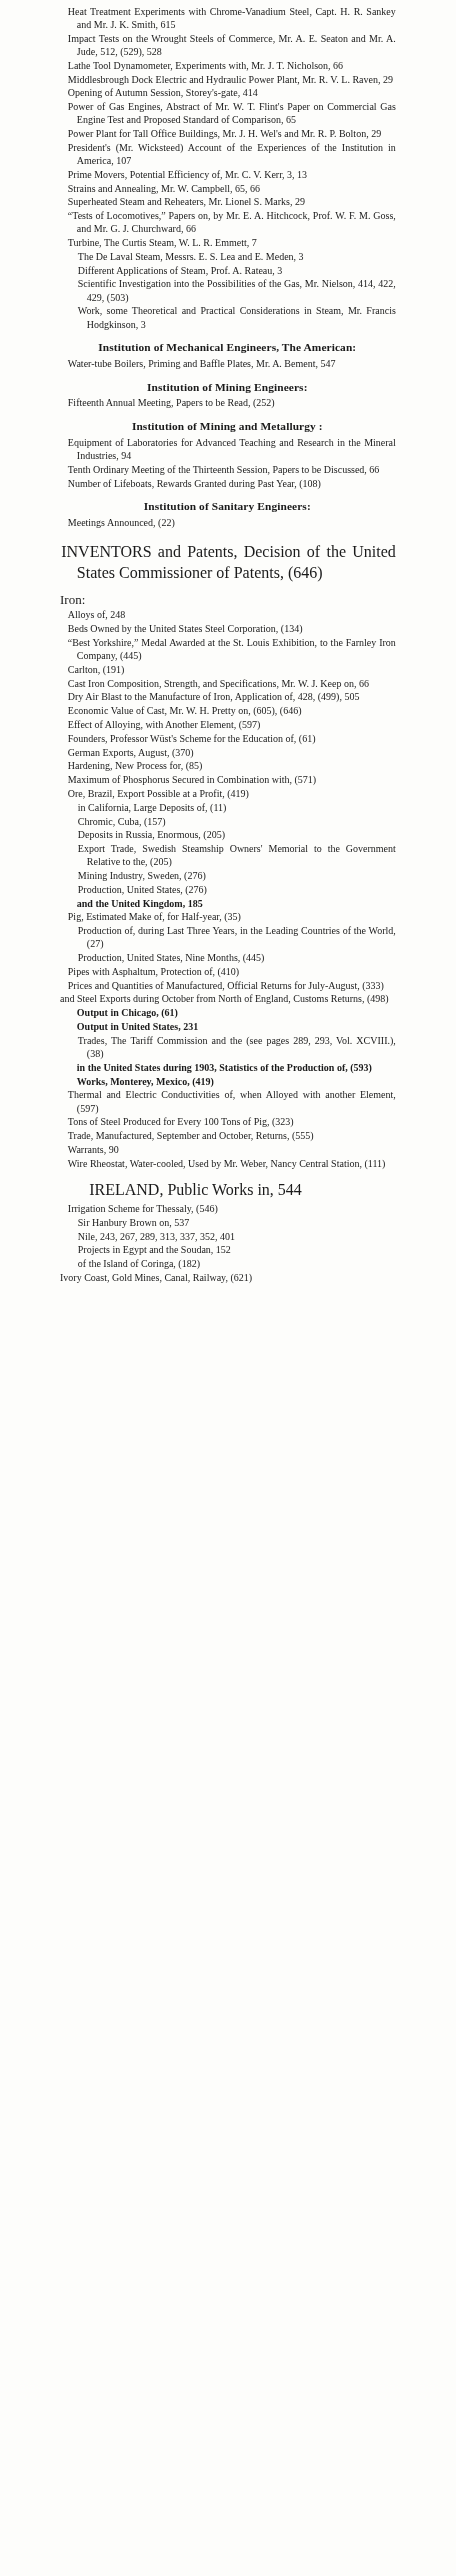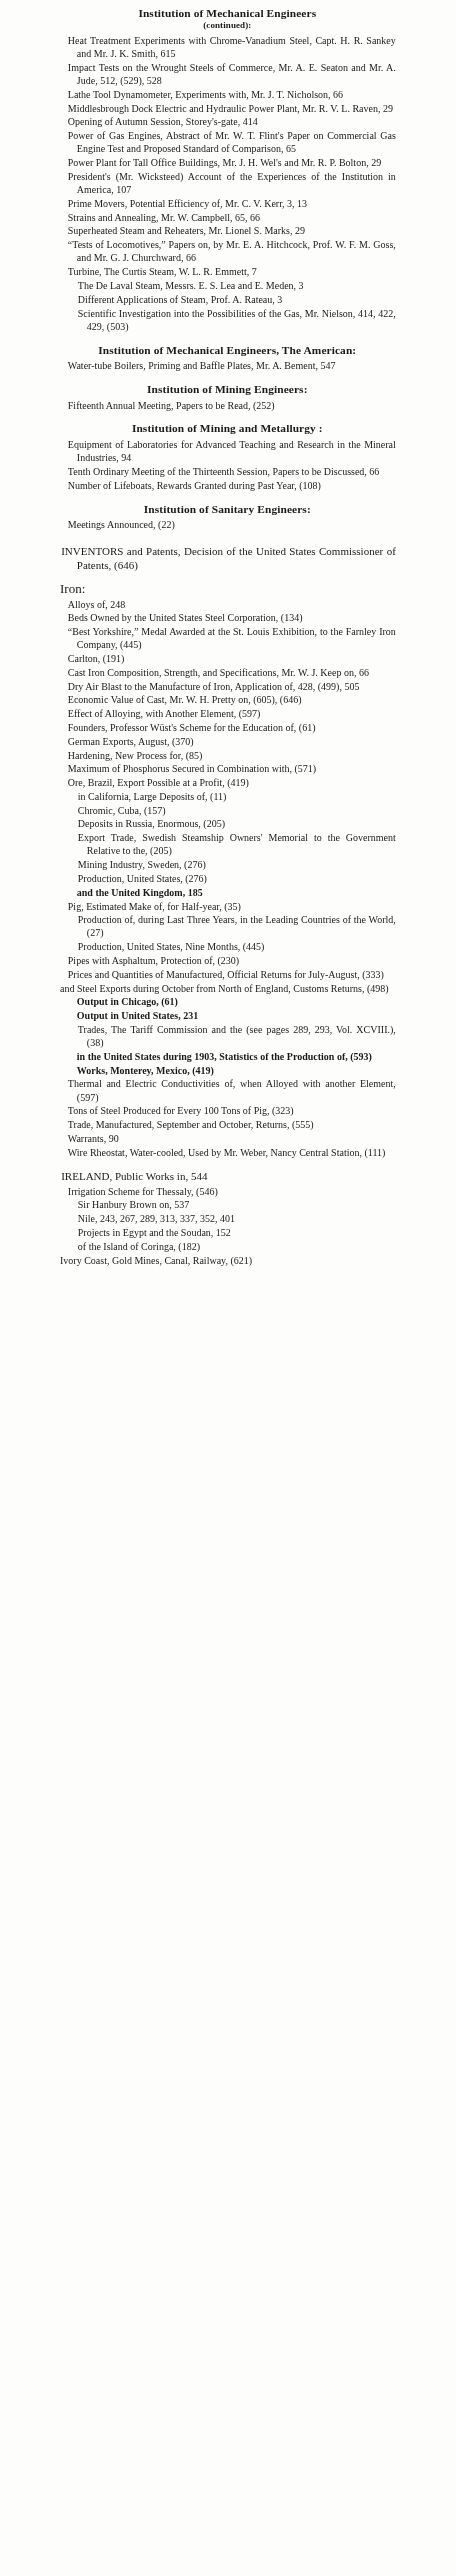--- a/index.html
+++ b/index.html
@@ -56,63 +56,60 @@
   .entry.flush {
     padding-left: 9.6px;
     text-indent: -8.4px;
   }
   .entry.nohang {
     padding-left: 18px;
     text-indent: 0;
     font-weight: bold;
   }
   .major {
-    font-size: 11px;
+    font-size: 16px;
     line-height: 1.3;
     padding-left: 18px;
     text-indent: -15.6px;
     margin: 8.4px 0 1.2px 0;
     text-align: justify;
   }
-  .major.tight { margin-top: 6px; }
+  .major.tight { margin-top: 6px; margin-left: 28px; }
   .subhead {
     font-size: 13px;
     font-weight: normal;
     margin: 8.4px 0 0.6px 0;
     padding-left: 1.2px;
     text-indent: 0;
   }
   .spacer-sm { height: 3.6px; }
 </style>
 </head>
 <body>
 
 <div class="page">
   <div class="col">
 
-    <div class="sec-head first">
-      <span>Institution of Mechanical Engineers</span>
-      <span class="cont">(continued):</span>
-    </div>
     <div class="entry">Heat Treatment Experiments with Chrome-Vanadium Steel, Capt. H. R. Sankey and Mr. J. K. Smith, 615</div>
     <div class="entry">Impact Tests on the Wrought Steels of Commerce, Mr. A. E. Seaton and Mr. A. Jude, 512, (529), 528</div>
     <div class="entry">Lathe Tool Dynamometer, Experiments with, Mr. J. T. Nicholson, 66</div>
     <div class="entry">Middlesbrough Dock Electric and Hydraulic Power Plant, Mr. R. V. L. Raven, 29</div>
     <div class="entry">Opening of Autumn Session, Storey's-gate, 414</div>
     <div class="entry">Power of Gas Engines, Abstract of Mr. W. T. Flint's Paper on Commercial Gas Engine Test and Proposed Standard of Comparison, 65</div>
     <div class="entry">Power Plant for Tall Office Buildings, Mr. J. H. Wel's and Mr. R. P. Bolton, 29</div>
     <div class="entry">President's (Mr. Wicksteed) Account of the Experiences of the Institution in America, 107</div>
     <div class="entry">Prime Movers, Potential Efficiency of, Mr. C. V. Kerr, 3, 13</div>
     <div class="entry">Strains and Annealing, Mr. W. Campbell, 65, 66</div>
     <div class="entry">Superheated Steam and Reheaters, Mr. Lionel S. Marks, 29</div>
     <div class="entry">“Tests of Locomotives,” Papers on, by Mr. E. A. Hitchcock, Prof. W. F. M. Goss, and Mr. G. J. Churchward, 66</div>
     <div class="entry">Turbine, The Curtis Steam, W. L. R. Emmett, 7</div>
     <div class="entry lvl2">The De Laval Steam, Messrs. E. S. Lea and E. Meden, 3</div>
     <div class="entry lvl2">Different Applications of Steam, Prof. A. Rateau, 3</div>
     <div class="entry lvl2">Scientific Investigation into the Possibilities of the Gas, Mr. Nielson, 414, 422, 429, (503)</div>
+    <div class="entry lvl2">Work, some Theoretical and Practical Considerations in Steam, Mr. Francis Hodgkinson, 3</div>
 
     <div class="sec-head">Institution of Mechanical Engineers, The American:</div>
     <div class="entry">Water-tube Boilers, Priming and Baffle Plates, Mr. A. Bement, 547</div>
 
     <div class="sec-head">Institution of Mining Engineers:</div>
     <div class="entry">Fifteenth Annual Meeting, Papers to be Read, (252)</div>
 
     <div class="sec-head">Institution of Mining and Metallurgy :</div>
     <div class="entry">Equipment of Laboratories for Advanced Teaching and Research in the Mineral Industries, 94</div>
     <div class="entry">Tenth Ordinary Meeting of the Thirteenth Session, Papers to be Discussed, 66</div>
@@ -143,21 +140,21 @@
     <div class="entry lvl2">in California, Large Deposits of, (11)</div>
     <div class="entry lvl2">Chromic, Cuba, (157)</div>
     <div class="entry lvl2">Deposits in Russia, Enormous, (205)</div>
     <div class="entry lvl2">Export Trade, Swedish Steamship Owners' Memorial to the Government Relative to the, (205)</div>
     <div class="entry lvl2">Mining Industry, Sweden, (276)</div>
     <div class="entry lvl2">Production, United States, (276)</div>
     <div class="entry lvl2 nohang">and the United Kingdom, 185</div>
     <div class="entry">Pig, Estimated Make of, for Half-year, (35)</div>
     <div class="entry lvl2">Production of, during Last Three Years, in the Leading Countries of the World, (27)</div>
     <div class="entry lvl2">Production, United States, Nine Months, (445)</div>
-    <div class="entry">Pipes with Asphaltum, Protection of, (230)</div>
+    <div class="entry">Pipes with Asphaltum, Protection of, (410)</div>
     <div class="entry">Prices and Quantities of Manufactured, Official Returns for July-August, (333)</div>
     <div class="entry flush">and Steel Exports during October from North of England, Customs Returns, (498)</div>
     <div class="entry lvl2 nohang">Output in Chicago, (61)</div>
     <div class="entry lvl2 nohang">Output in United States, 231</div>
     <div class="entry lvl2">Trades, The Tariff Commission and the (see pages 289, 293, Vol. XCVIII.), (38)</div>
     <div class="entry lvl3 nohang">in the United States during 1903, Statistics of the Production of, (593)</div>
     <div class="entry lvl2 nohang">Works, Monterey, Mexico, (419)</div>
     <div class="entry">Thermal and Electric Conductivities of, when Alloyed with another Element, (597)</div>
     <div class="entry">Tons of Steel Produced for Every 100 Tons of Pig, (323)</div>
     <div class="entry">Trade, Manufactured, September and October, Returns, (555)</div>

